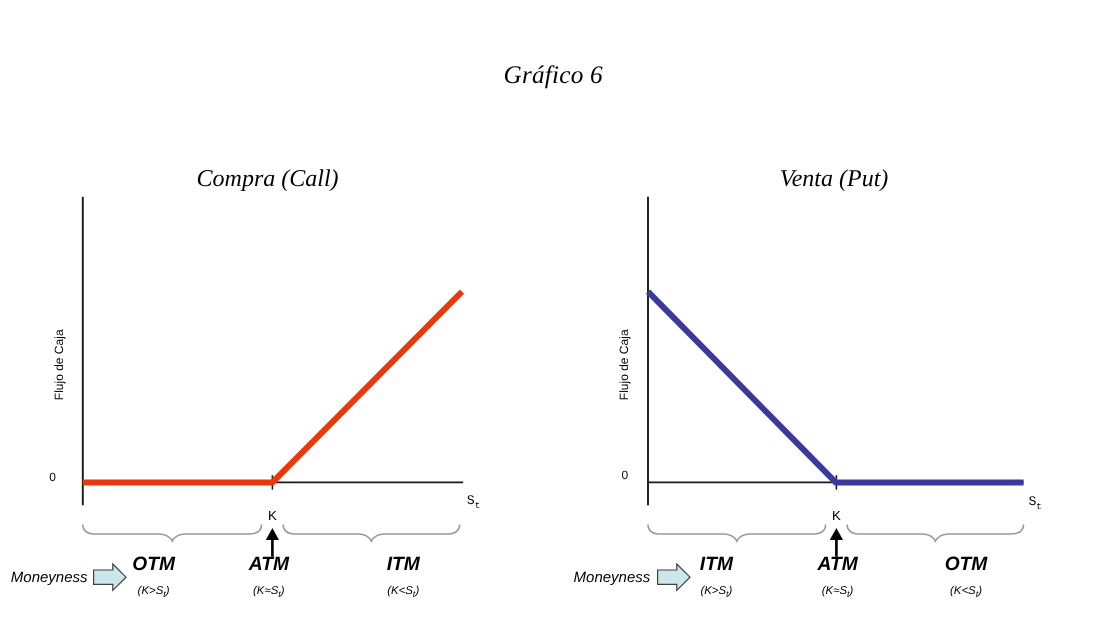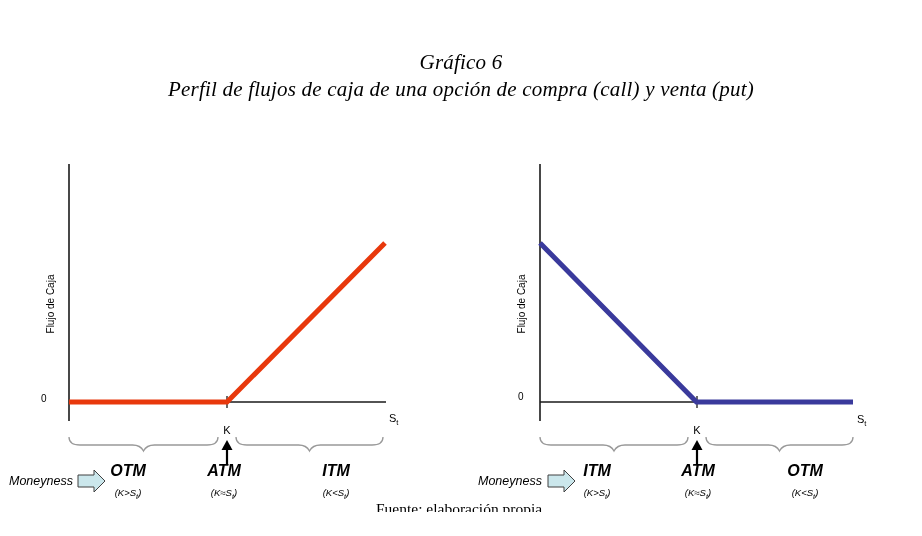--- a/index.html
+++ b/index.html
@@ -7,37 +7,38 @@
           font-family:"Liberation Sans",sans-serif;color:#000;}
   .abs{position:absolute;}
   .ctr{transform:translateX(-50%);white-space:nowrap;}
   .serifit{font-family:"Liberation Serif","DejaVu Serif",serif;font-style:italic;}
   .serif{font-family:"Liberation Serif","DejaVu Serif",serif;}
   .figtitle{font-size:21px;letter-spacing:0.2px;}
   .charttitle{font-size:20px;}
   .ylab{font-size:10px;transform:translate(-50%,-50%) rotate(-90deg);white-space:nowrap;}
   .zerolab{font-size:10px;}
   .klab{font-size:11px;}
-  .stlab{font-size:11px;white-space:nowrap;}
+  .stlab{font-size:11px;white-space:nowrap;font-family:Liberation Mono, monospace;}
   .stlab sub,.zcond sub{font-size:7.5px;}
   .moneyness{font-size:12.5px;font-style:italic;white-space:nowrap;text-align:right;}
   .zone{text-align:center;transform:translateX(-50%);}
   .zlabel{font-size:16px;font-weight:700;font-style:italic;line-height:12px;}
   .zcond{font-size:9.5px;font-style:italic;line-height:12px;white-space:nowrap;margin-top:10px;}
   .source{font-size:15.5px;}
   svg{position:absolute;left:0;top:0;}
 </style>
 </head>
 <body>
 
 <div id="canvas">
 
   <div class="abs ctr serifit figtitle" style="left:461px;top:50px;">Gráfico 6</div>
-  <div class="abs ctr serifit figtitle" style="left:461px;top:77px;">Perfil de flujos de caja de una opción de compra (call) y venta (put)</div>
 
+  <div class="abs ctr serifit charttitle" style="left:223px;top:138px;">Compra (Call)</div>
+  <div class="abs ctr serifit charttitle" style="left:695px;top:138px;">Venta (Put)</div>
 
   <svg width="922" height="536" viewBox="0 0 922 536">
 
     <g stroke="#1a1a1a" stroke-width="1.6">
       <line x1="69" y1="164" x2="69" y2="421"></line>
       <line x1="69" y1="402" x2="386" y2="402" stroke-width="1.3"></line>
       <line x1="227" y1="396" x2="227" y2="408" stroke-width="1.3"></line>
     </g>
     <polyline id="payoff-line-0" fill="none" stroke-width="5" stroke-linejoin="miter" points="69.0,402.0 227.0,402.0 385.0,243.0" stroke="#e8380c"></polyline>
     <g fill="none" stroke="#999999" stroke-width="1.3">
@@ -98,15 +99,14 @@
   </div>
   <div class="abs zone" style="left:698px;top:465px;">
     <div class="zlabel">ATM</div>
     <div class="zcond"><span>(K≈S</span><sub>t</sub><span>)</span></div>
   </div>
   <div class="abs zone" style="left:805px;top:465px;">
     <div class="zlabel">OTM</div>
     <div class="zcond"><span>(K&lt;S</span><sub>t</sub><span>)</span></div>
   </div>
 
-  <div class="abs ctr serif source" style="left:461px;top:500px;">Fuente: elaboración propia.</div>
 
 </div>
 
 </body></html>

